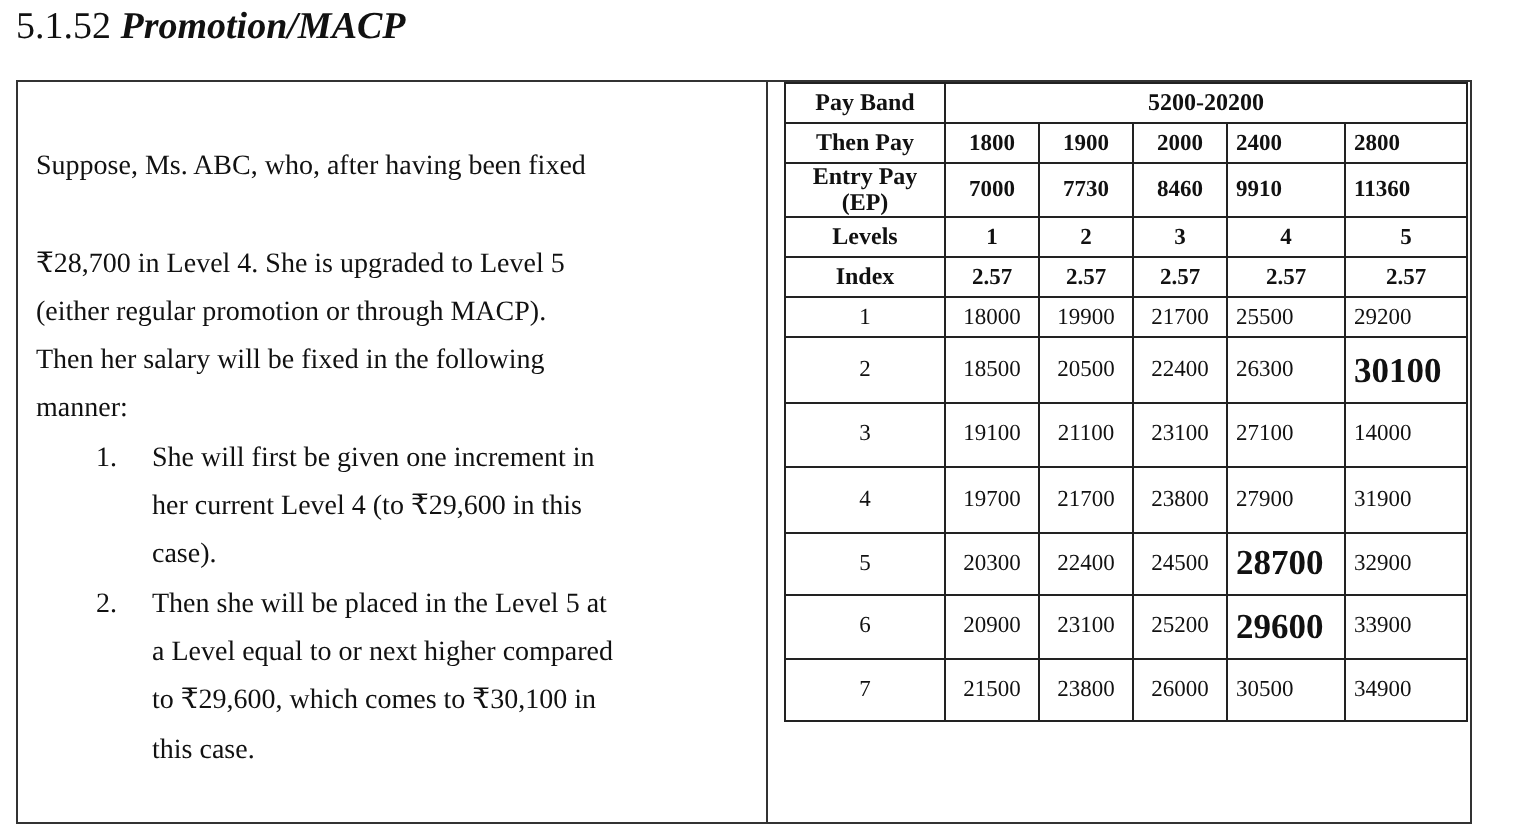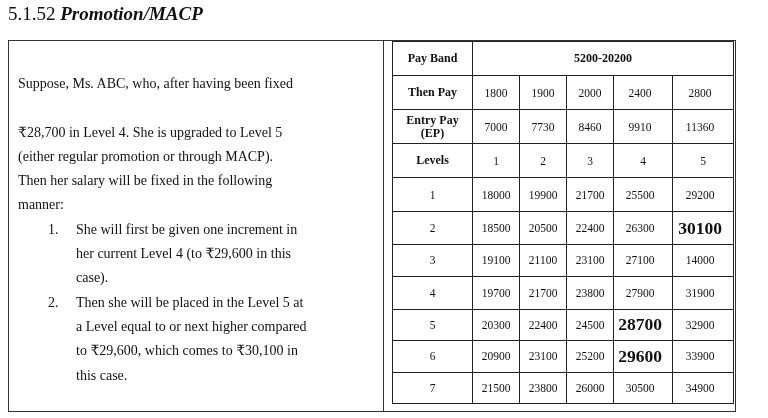--- a/index.html
+++ b/index.html
@@ -82,24 +82,24 @@
     table-layout: fixed;
   }
   table.pay td {
     border: 1.5px solid #222;
     padding: 0 4px;
     text-align: center;
     vertical-align: middle;
     box-sizing: border-box;
   }
   table.pay td.hdr { font-weight: bold; font-size: 12px; }
-  table.pay td.b { font-weight: normal; }
-  table.pay td.r { text-align: center; padding-right: 10px; }
+  table.pay td.b { font-weight: bold; }
+  table.pay td.r { text-align: left; padding-right: 10px; }
   table.pay td.big { font-weight: bold; font-size: 17.5px; }
-  table.pay tr.h34 td { height: 34px; }
+  table.pay tr.h34 td { height: 20px; }
   table.pay tr.h33 td { height: 33px; }
   table.pay tr.h31 td { height: 31.5px; }
   table.pay td.ep { line-height: 13px; }
 </style>
 </head>
 <body>
 
 <div class="heading">
   <span class="num">5.1.52</span>
   <span class="title">Promotion/MACP</span>
@@ -169,20 +169,28 @@
   </tr>
   <tr class="h34">
     <td class="hdr">Levels</td>
     <td class="b">1</td>
     <td class="b">2</td>
     <td class="b">3</td>
     <td class="b">4</td>
     <td class="b">5</td>
   </tr>
   <tr class="h34">
+    <td class="hdr">Index</td>
+    <td class="b">2.57</td>
+    <td class="b">2.57</td>
+    <td class="b">2.57</td>
+    <td class="b">2.57</td>
+    <td class="b">2.57</td>
+  </tr>
+  <tr class="h34">
     <td>1</td>
     <td>18000</td>
     <td>19900</td>
     <td>21700</td>
     <td class="r">25500</td>
     <td class="r">29200</td>
   </tr>
   <tr class="h33">
     <td>2</td>
     <td>18500</td>

